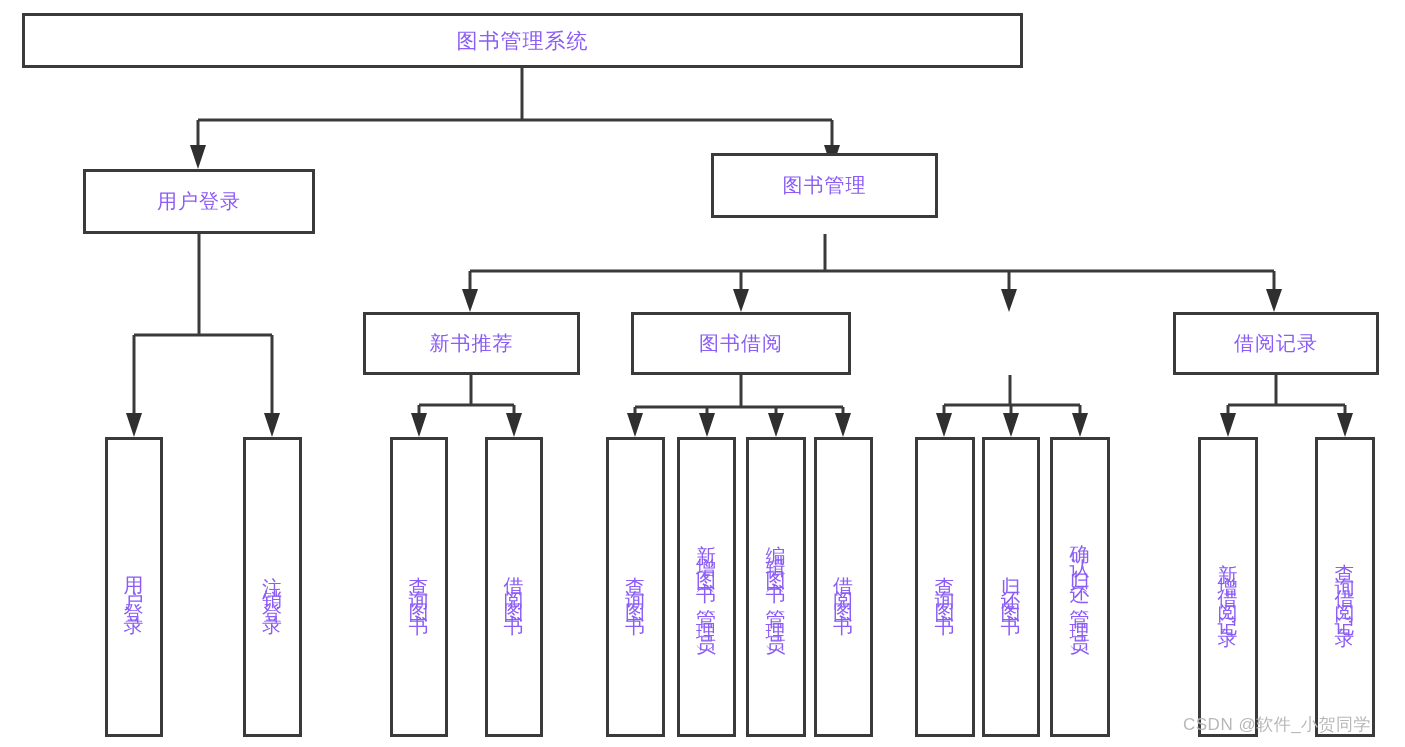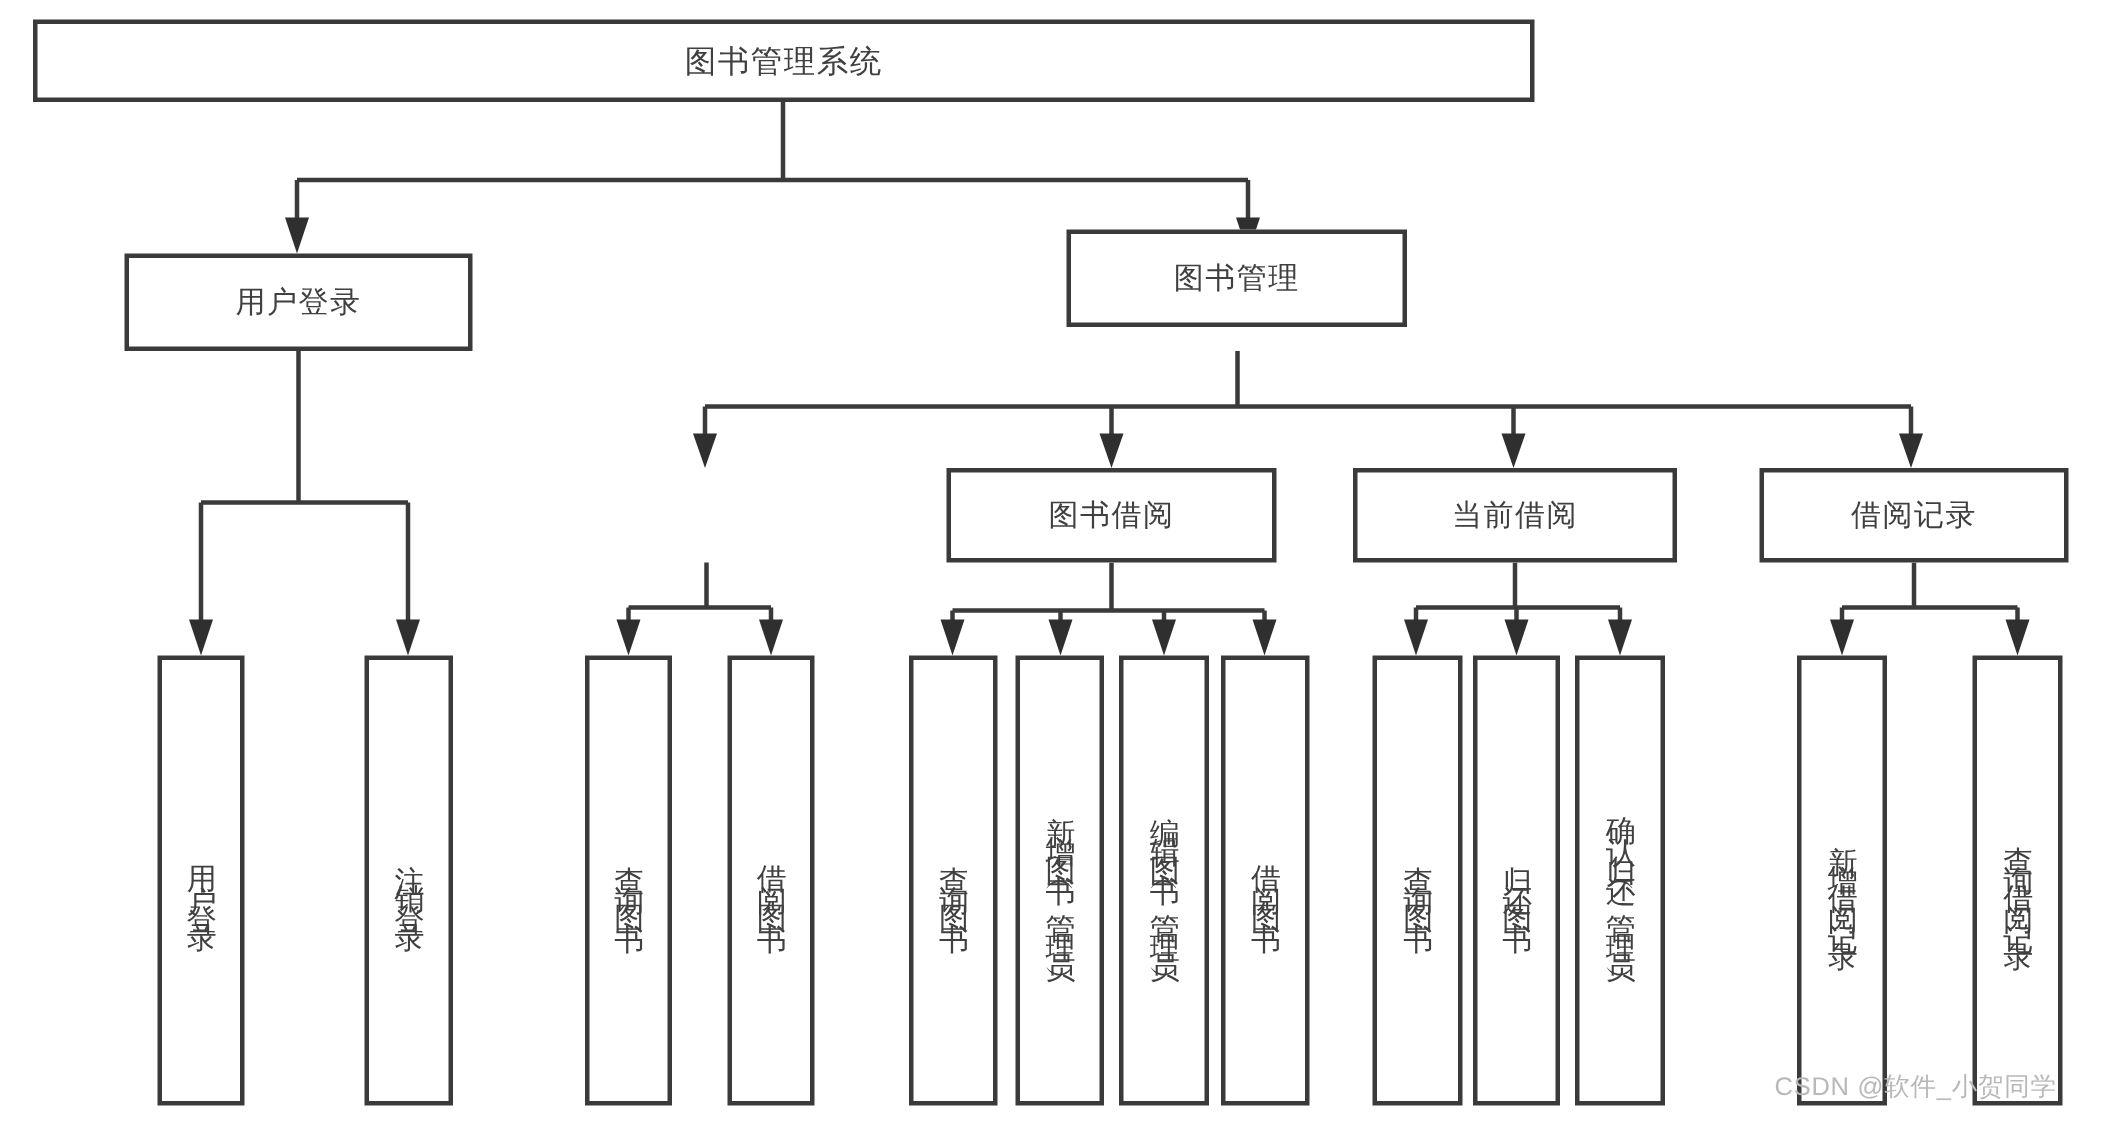--- a/index.html
+++ b/index.html
@@ -32,21 +32,21 @@
     stroke: none;
   }
   .node {
     position: absolute;
     box-sizing: border-box;
     border: 3px solid #3a3a3a;
     background: #ffffff;
     display: flex;
     align-items: center;
     justify-content: center;
-    color: #404040;
+    color: #8b5cf6;
     z-index: 2;
   }
   .hbox .label {
     font-size: 20px;
     letter-spacing: 1px;
     white-space: nowrap;
   }
   .root-box .label {
     font-size: 21px;
   }
@@ -178,26 +178,26 @@
     <span class="label">图书管理系统</span>
   </div>
 
   <div class="node hbox n-user-login">
     <span class="label">用户登录</span>
   </div>
   <div class="node hbox n-book-mgmt">
     <span class="label">图书管理</span>
   </div>
 
+  <div class="node hbox n-new-book-rec">
+    <span class="label">新书推荐</span>
+  </div>
   <div class="node hbox n-book-borrow">
     <span class="label">图书借阅</span>
   </div>
-  <div class="node hbox n-current-borrow">
-    <span class="label">当前借阅</span>
-  </div>
   <div class="node hbox n-borrow-record">
     <span class="label">借阅记录</span>
   </div>
 
   <div class="node vbox leaf n-leaf-user-login">
     <span class="label">用户登录</span>
   </div>
   <div class="node vbox leaf n-leaf-logout">
     <span class="label">注销登录</span>
   </div>

